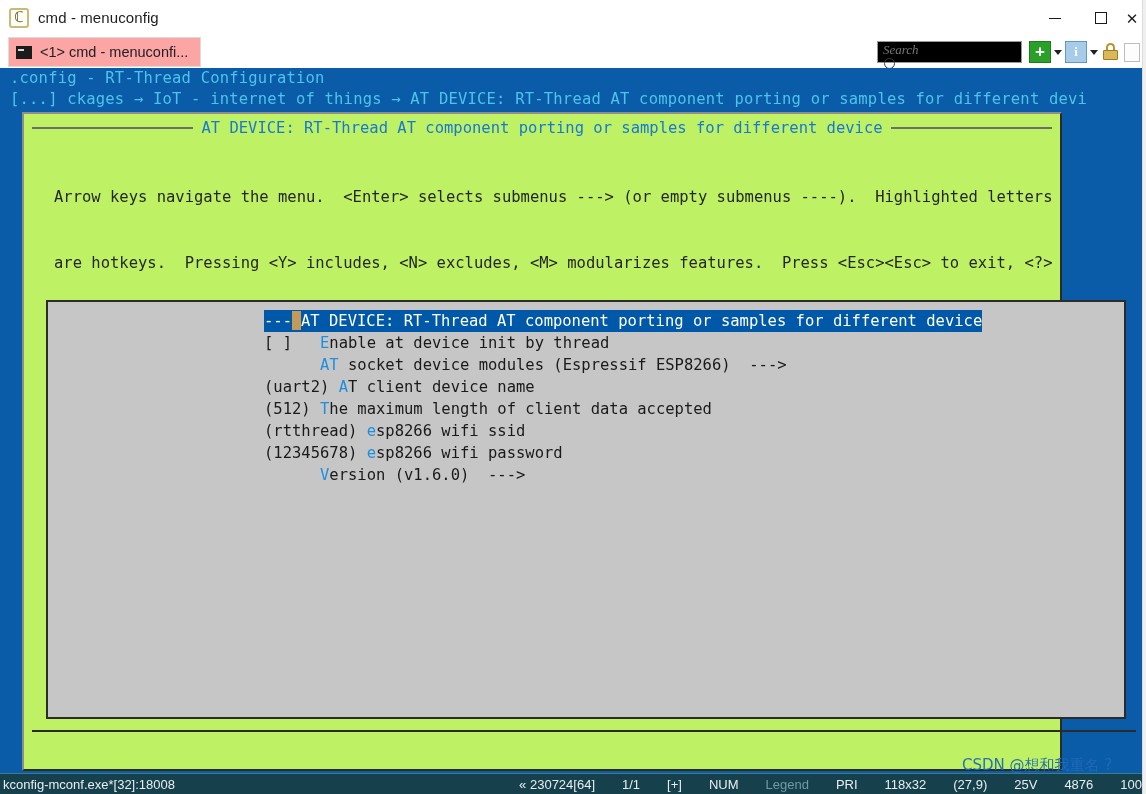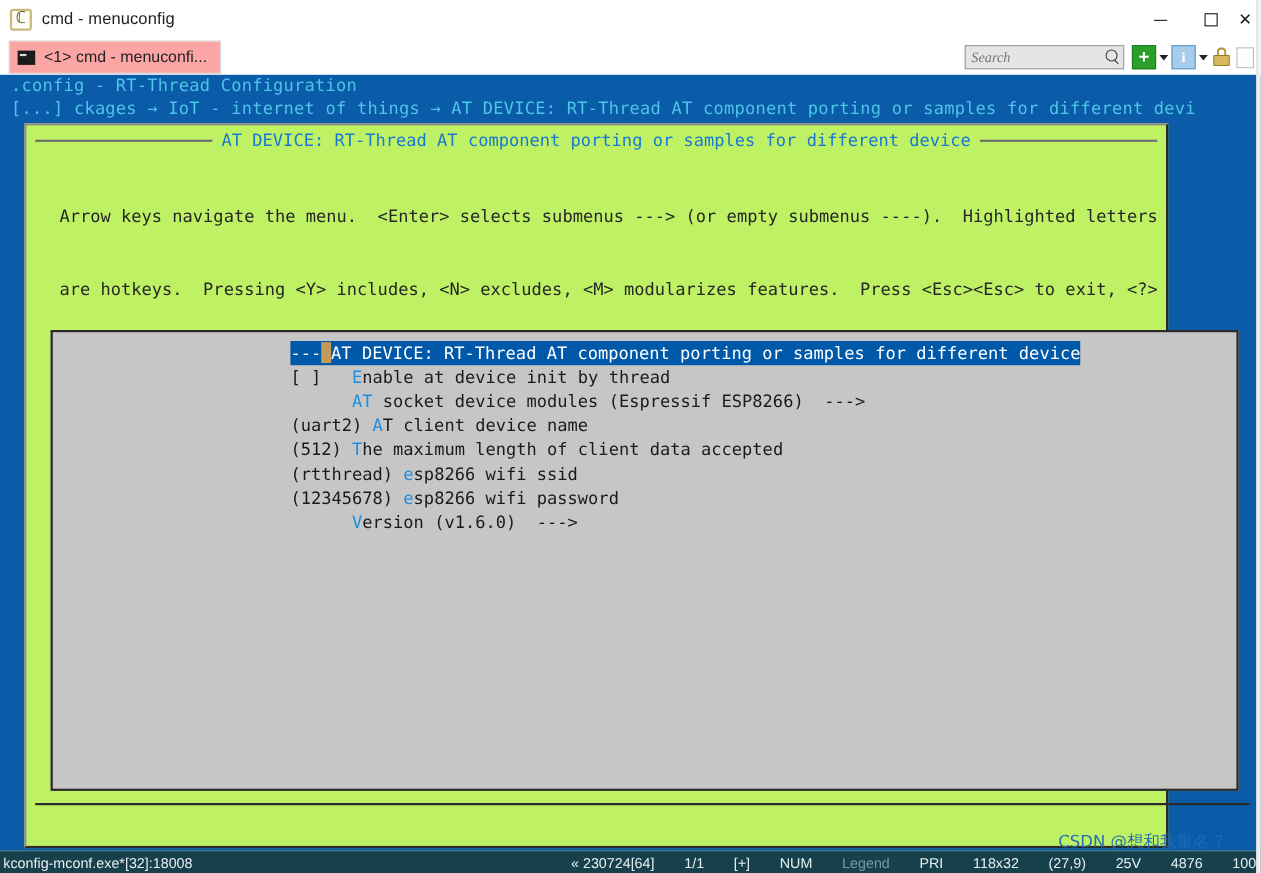--- a/index.html
+++ b/index.html
@@ -93,24 +93,25 @@
   .tab-label { font-size: 14.5px; color: #222; white-space: nowrap; }
 
   
   .toolbar {
     position: absolute; right: 2px; top: 0;
     height: 32px; display: flex; align-items: center;
   }
   .search-box {
     width: 145px; height: 22px;
     border: 1px solid #9a9a9a;
-    background: #e5e5e5;
-    display: flex; align-items: center;
+    background: #000000;
+    display: flex; 
     padding: 0 3px 0 5px;
     margin-right: 7px;
+    flex-direction: column;
   }
   .search-input {
     flex: 1 1 auto;
     border: 0; outline: none; background: transparent;
     font-family: "Liberation Serif", serif;
     font-style: italic; font-size: 13px; color: #707070;
     width: 100%;
   }
   .mag {
     width: 14px; height: 14px; position: relative; flex: 0 0 auto;

